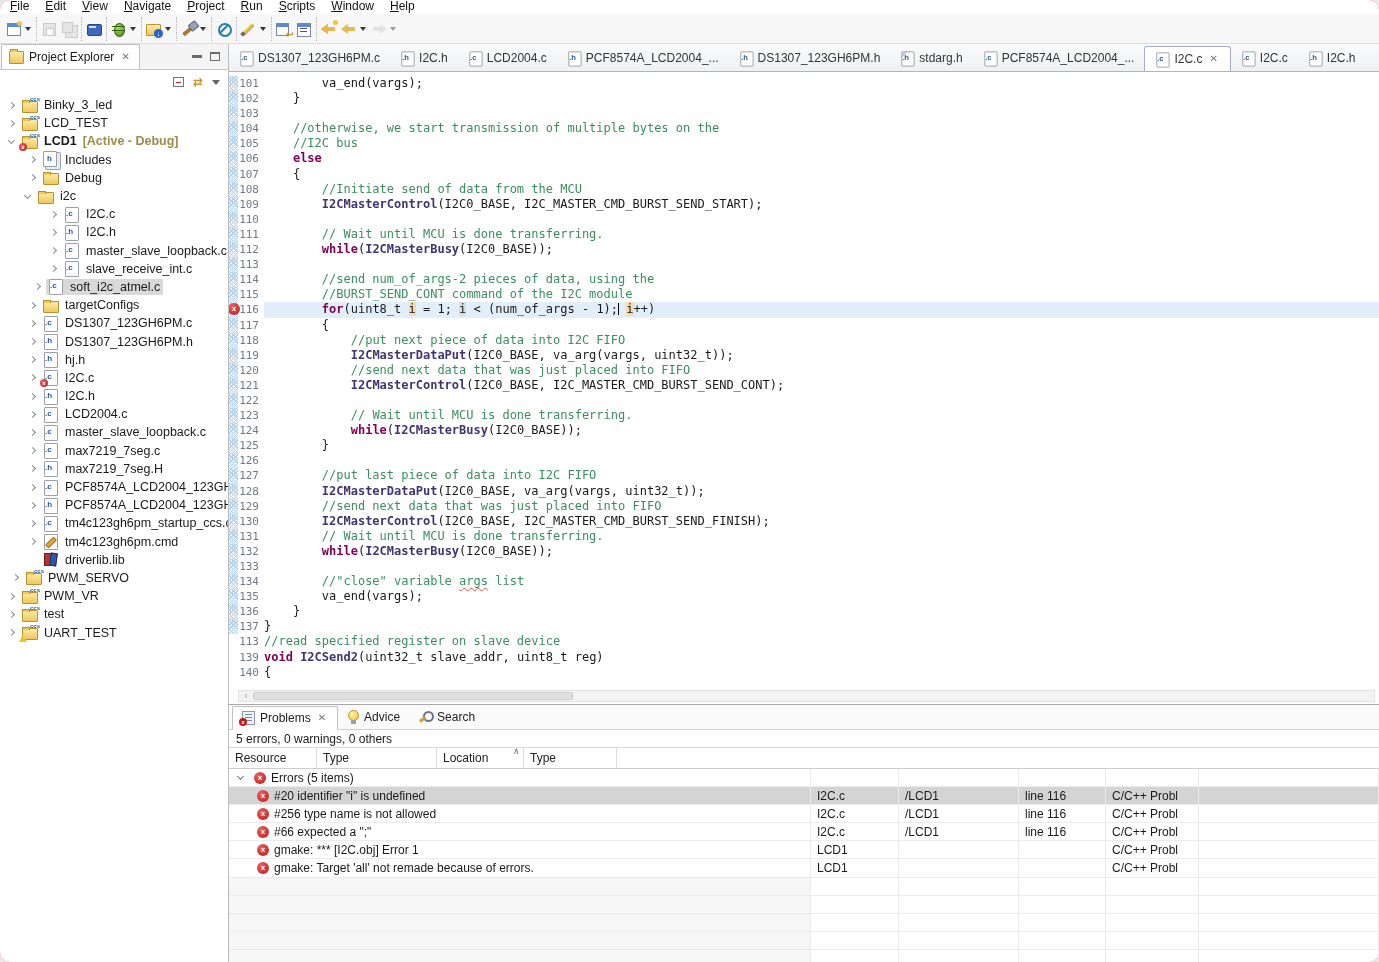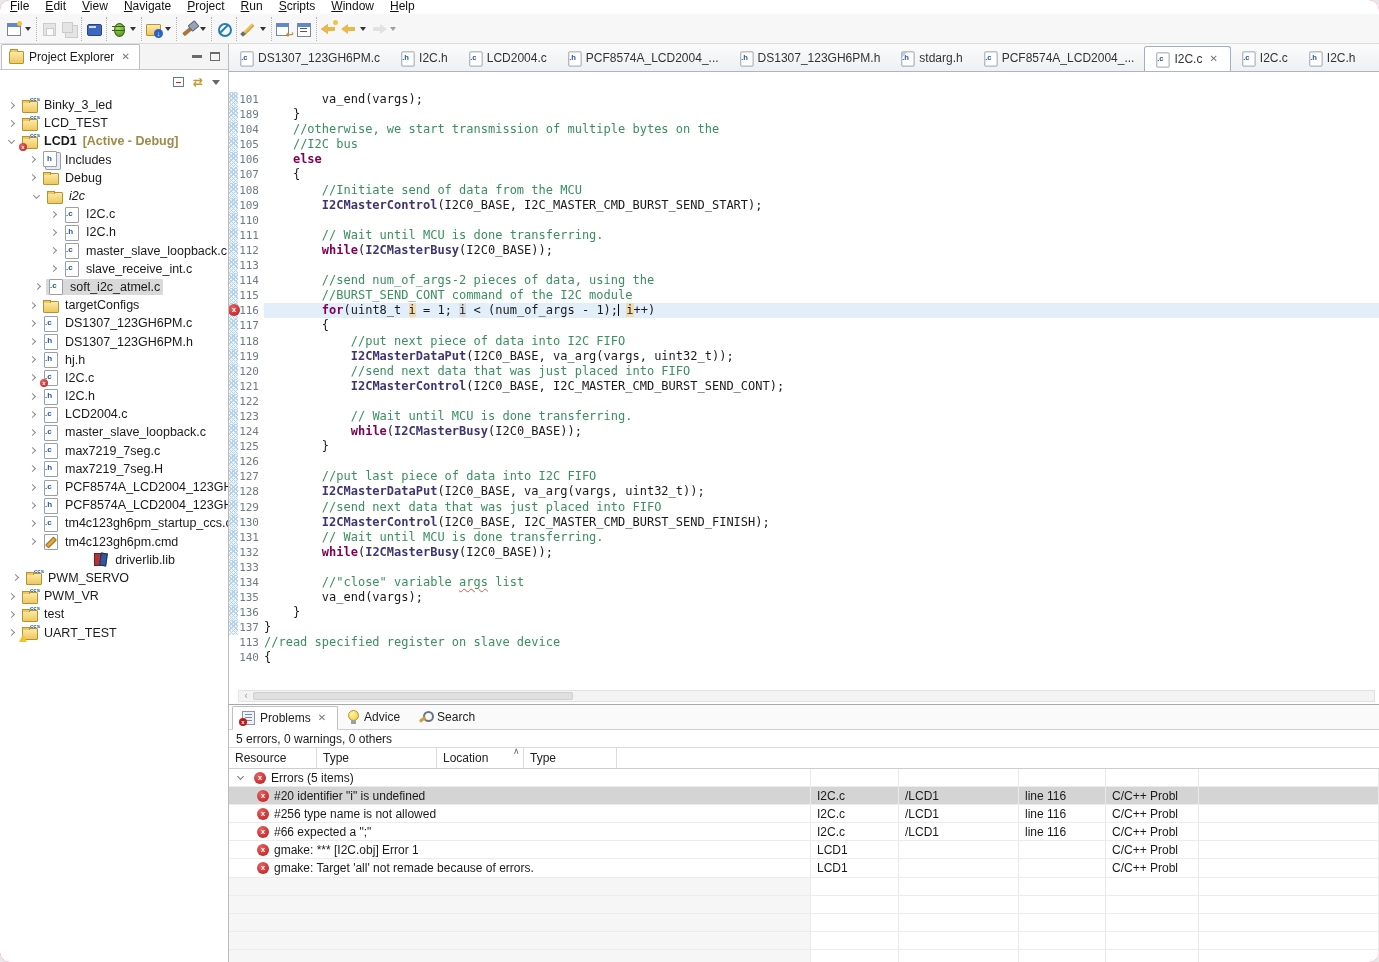--- a/index.html
+++ b/index.html
@@ -94,21 +94,21 @@
   .tree-suffix { font-weight:bold; color:#9d8b49; margin-left:5px; }
 
   
   .workbench { flex:1; min-width:0; display:flex; flex-direction:column; }
   .tabbar { height:28px; display:flex; align-items:flex-end; background:linear-gradient(#fbfbfb,#eef0f3); border-bottom:1px solid #aab6c6; flex:none; overflow:hidden; }
   .etab { height:26px; display:flex; align-items:center; gap:5px; padding:0 10px; color:#333; white-space:nowrap; }
   .etab .ti { width:14px; height:15px; margin-right:0; transform:scale(.95); }
   .etab.active { background:#fff; border:1px solid #a3afc0; border-bottom:1px solid #fff; margin-bottom:-1px; border-radius:3px 3px 0 0; }
 
   
-  .editor { height:632px; flex:none; background:#fff; font-family:"DejaVu Sans Mono","Liberation Mono",monospace; font-size:12px; padding-top:20px; position:relative; overflow:hidden; }
+  .editor { height:632px; flex:none; background:#fff; font-family:"DejaVu Sans Mono","Liberation Mono",monospace; font-size:12px; padding-top:4px; position:relative; overflow:hidden; }
   .eline { display:flex; height:15.1px; line-height:15px; position:relative; }
   .gut-hatch { width:9px; flex:none; background-color:#eef4fb;
     background-image:repeating-linear-gradient(45deg,#b6d2ea 0 1px,transparent 1px 3px),repeating-linear-gradient(-45deg,#b6d2ea 0 1px,transparent 1px 3px); }
   .gut-hatch.off { background:none; }
   .gut-num { width:26px; flex:none; text-align:right; padding-right:5px; color:#6e7b87; font-size:11px; }
   .ecode { flex:1; white-space:pre; color:#1a1a1a; }
   .ecode.hl { background:#e3eefb; }
   .sk { color:#7f0055; font-weight:bold; }
   .sf { color:#403572; font-weight:bold; }
   .sc { color:#3a8f5f; }
@@ -293,21 +293,21 @@
               <span class="tree-label">Includes</span>
             </span>
           </div>
           <div class="tree-row" style="padding-left: 27px;">
             <span class="chev"></span>
             <span class="selwrap">
               <span class="ti ti-folder"></span>
               <span class="tree-label">Debug</span>
             </span>
           </div>
-          <div class="tree-row" style="padding-left: 31px; font-style: italic;">
+          <div class="tree-row" style="padding-left: 22px;">
             <span class="chev open"></span>
             <span class="selwrap">
               <span class="ti ti-folder"></span>
               <span class="tree-label">i2c</span>
             </span>
           </div>
           <div class="tree-row" style="padding-left: 48px;">
             <span class="chev"></span>
             <span class="selwrap">
               <span class="ti ti-c"></span>
@@ -435,21 +435,21 @@
               <span class="tree-label">tm4c123gh6pm_startup_ccs.c</span>
             </span>
           </div>
           <div class="tree-row" style="padding-left: 27px; align-items: center;">
             <span class="chev"></span>
             <span class="selwrap">
               <span class="ti ti-cmd"></span>
               <span class="tree-label">tm4c123gh6pm.cmd</span>
             </span>
           </div>
-          <div class="tree-row" style="padding-left: 27px; justify-content: center;">
+          <div class="tree-row" style="padding-left: 27px;">
             <span class="chev hidden"></span>
             <span class="selwrap">
               <span class="ti ti-lib"></span>
               <span class="tree-label">driverlib.lib</span>
             </span>
           </div>
           <div class="tree-row" style="padding-left: 10px;">
             <span class="chev"></span>
             <span class="selwrap">
               <span class="ti ti-ccs">
@@ -535,22 +535,27 @@
         </div>
       <div class="editor">
         <div id="code-lines">
             <div class="eline">
               <span class="gut-hatch"></span>
               <span class="gut-num">101</span>
               <span class="ecode"><span class="sp">        va_end(vargs);</span></span>
             </div>
             <div class="eline">
               <span class="gut-hatch"></span>
-              <span class="gut-num">189</span>
+              <span class="gut-num">102</span>
               <span class="ecode"><span class="sp">    }</span></span>
+            </div>
+            <div class="eline">
+              <span class="gut-hatch"></span>
+              <span class="gut-num">103</span>
+              <span class="ecode"></span>
             </div>
             <div class="eline">
               <span class="gut-hatch"></span>
               <span class="gut-num">104</span>
               <span class="ecode"><span class="sp">    </span><span class="sc">//otherwise, we start transmission of multiple bytes on the</span></span>
             </div>
             <div class="eline">
               <span class="gut-hatch"></span>
               <span class="gut-num">105</span>
               <span class="ecode"><span class="sp">    </span><span class="sc">//I2C bus</span></span>
@@ -713,20 +718,25 @@
             </div>
             <div class="eline">
               <span class="gut-hatch"></span>
               <span class="gut-num">137</span>
               <span class="ecode"><span class="sp">}</span></span>
             </div>
             <div class="eline">
               <span class="gut-hatch off"></span>
               <span class="gut-num">113</span>
               <span class="ecode"><span class="sc">//read specified register on slave device</span></span>
+            </div>
+            <div class="eline">
+              <span class="gut-hatch off"></span>
+              <span class="gut-num">139</span>
+              <span class="ecode"><span class="sk">void</span><span class="sp"> </span><span class="sf">I2CSend2</span><span class="sp">(uint32_t slave_addr, uint8_t reg)</span></span>
             </div>
             <div class="eline">
               <span class="gut-hatch off"></span>
               <span class="gut-num">140</span>
               <span class="ecode"><span class="sp">{</span></span>
             </div>
           </div>
         <div class="hscroll">
           <span class="hs-arrow">‹</span>
           <span class="hs-thumb"></span>

